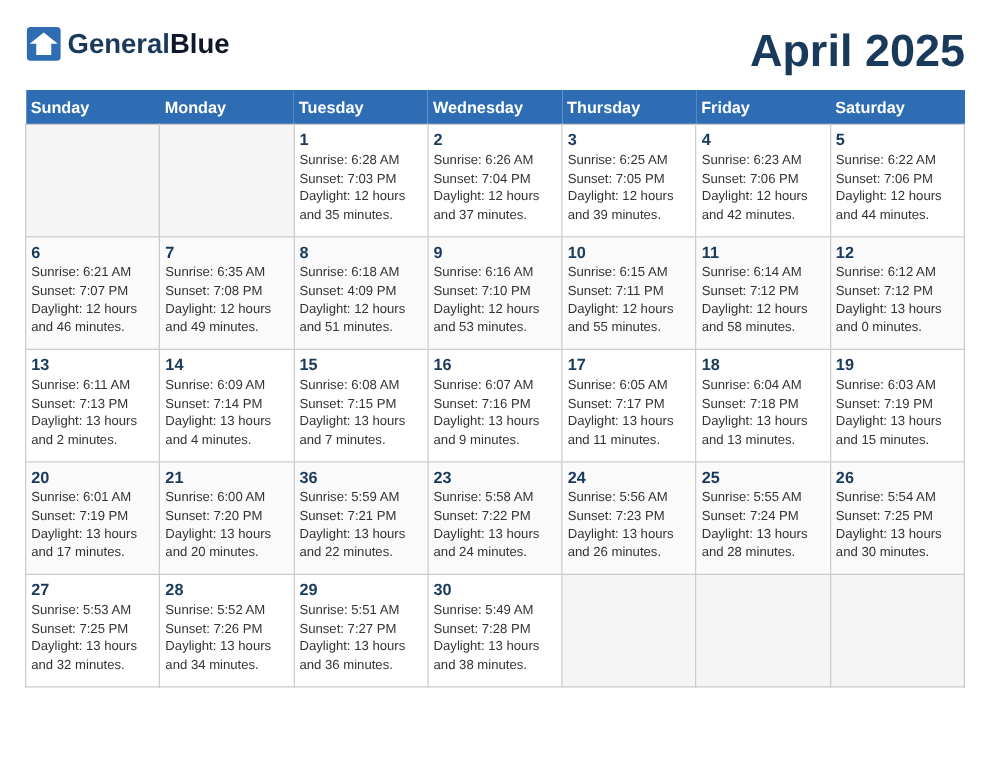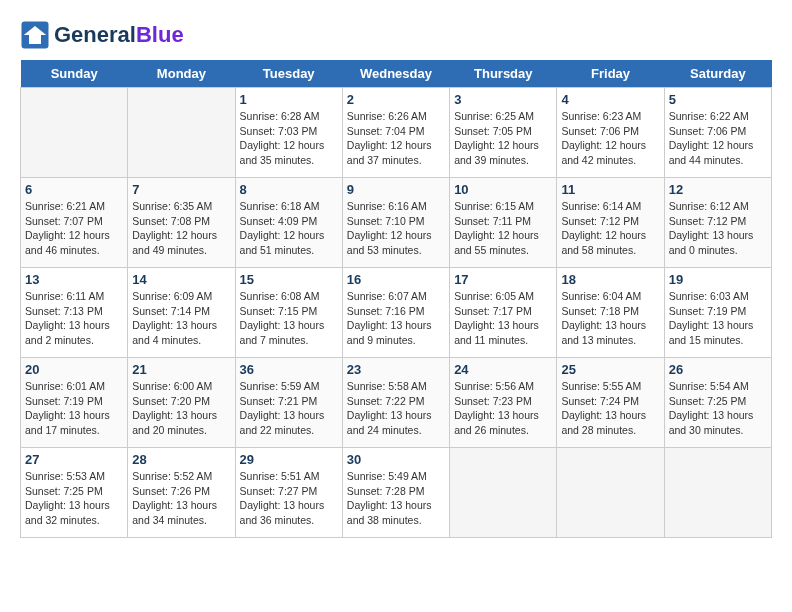--- a/index.html
+++ b/index.html
@@ -20,21 +20,21 @@
       display: flex;
       align-items: center;
     }
     .logo-text {
       font-size: 22px;
       font-weight: bold;
       color: #1a3a5c;
       line-height: 1.1;
     }
     .logo-text span {
-      color: #6d28d9;
+      color: #0f172a;
     }
     .logo-icon {
       width: 30px;
       height: 30px;
       margin-right: 4px;
     }
     .title-block {
       text-align: right;
     }
     .month-title {
@@ -48,21 +48,21 @@
     }
     table {
       width: 100%;
       border-collapse: collapse;
       font-size: 11px;
     }
     thead th {
       background: #2e6db4;
       color: #fff;
       padding: 6px 4px;
-      text-align: center;
+      text-align: left;
       font-size: 13px;
       font-weight: bold;
     }
     tbody td {
       border: 1px solid #ccc;
       vertical-align: top;
       padding: 4px;
       height: 90px;
       width: calc(100% / 7);
     }
@@ -97,20 +97,21 @@
       <rect x="2" y="2" width="36" height="36" rx="4" fill="#2e6db4"></rect>
       <polygon points="20,8 35,20 28,20 28,32 12,32 12,20 5,20" fill="white"></polygon>
     </svg>
     <div>
       <div class="logo-text">
         General<span>Blue</span>
       </div>
     </div>
   </div>
   <div class="title-block">
+    <div class="month-title">April 2025</div>
   </div>
 </div>
 
 <table>
   <thead>
     <tr id="weekday-header">
         <th>Sunday</th>
         <th>Monday</th>
         <th>Tuesday</th>
         <th>Wednesday</th>

